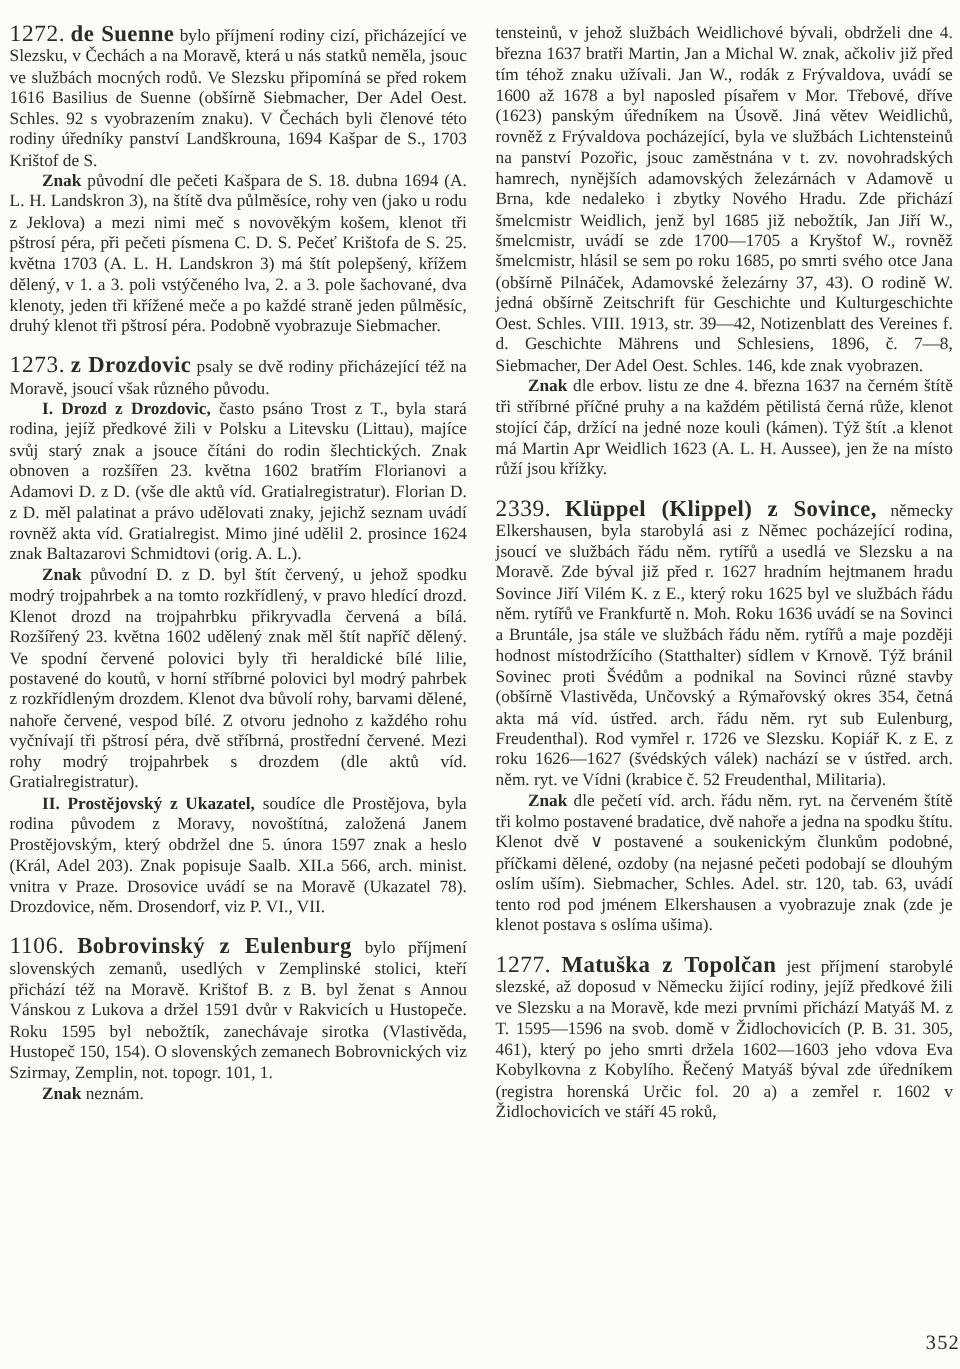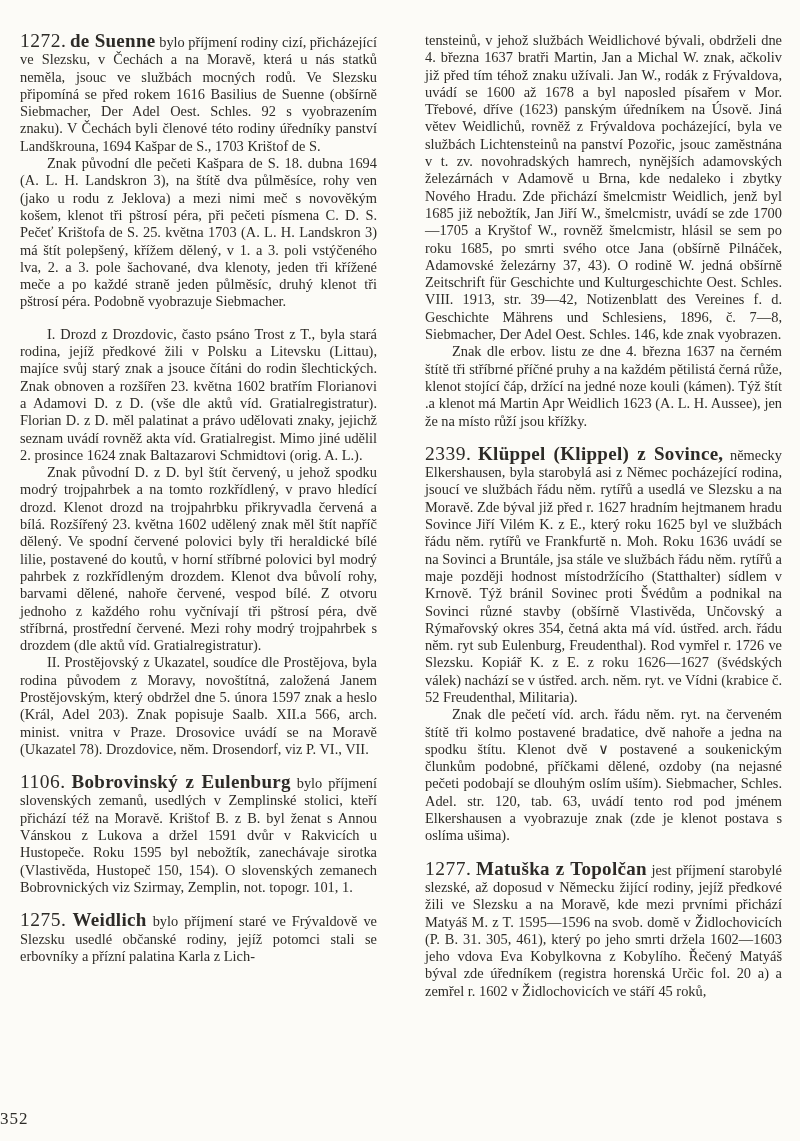--- a/index.html
+++ b/index.html
@@ -28,44 +28,44 @@
     width: 381px;
     text-align: justify;
   }
   p.para {
     margin: 0;
   }
   p.indent {
     text-indent: 27px;
   }
   article.entry {
-    margin: 12px;
+    margin: 0;
   }
   article.entry + article.entry {
     margin-top: 15px;
   }
   .entry-head .num {
     font-size: 19.5px;
     letter-spacing: 0.5px;
     white-space: nowrap;
   }
   .entry-head .title {
     font-size: 19px;
     font-weight: bold;
     letter-spacing: 0.3px;
   }
   .lead {
-    font-weight: normal;
+    font-weight: bold;
   }
   .page-number {
     position: absolute;
     left: 0;
     bottom: 14px;
     width: 100%;
-    text-align: left;
+    text-align: right;
     font-size: 17px;
     letter-spacing: 1px;
   }
 </style>
 </head>
 <body>
 
 <div class="page">
   <div class="columns">
 
@@ -77,49 +77,51 @@
           <span class="title">de Suenne</span>
           <span class="body-text">bylo příjmení rodiny cizí, přicházející ve Slezsku, v Čechách a na Moravě, která u nás statků neměla, jsouc ve službách mocných rodů. Ve Slezsku připomíná se před rokem 1616 Basilius de Suenne (obšírně Siebmacher, Der Adel Oest. Schles. 92 s vyobrazením znaku). V Čechách byli členové této rodiny úředníky panství Landškrouna, 1694 Kašpar de S., 1703 Krištof de S.</span>
         </p>
         <p class="para indent">
           <span class="lead">Znak</span>
           <span>původní dle pečeti Kašpara de S. 18. dubna 1694 (A. L. H. Landskron 3), na štítě dva půlměsíce, rohy ven (jako u rodu z Jeklova) a mezi nimi meč s novověkým košem, klenot tři pštrosí péra, při pečeti písmena C. D. S. Pečeť Krištofa de S. 25. května 1703 (A. L. H. Landskron 3) má štít polepšený, křížem dělený, v 1. a 3. poli vstýčeného lva, 2. a 3. pole šachované, dva klenoty, jeden tři křížené meče a po každé straně jeden půlměsíc, druhý klenot tři pštrosí péra. Podobně vyobrazuje Siebmacher.</span>
         </p>
       </article>
 
       <article class="entry">
+        <p class="para entry-head">
+          <span class="num">1273.</span>
+          <span class="title">z Drozdovic</span>
+          <span class="body-text">psaly se dvě rodiny přicházející též na Moravě, jsoucí však různého původu.</span>
+        </p>
         <p class="para indent">
           <span class="lead">I. Drozd z Drozdovic,</span>
           <span>často psáno Trost z T., byla stará rodina, jejíž předkové žili v Polsku a Litevsku (Littau), majíce svůj starý znak a jsouce čítáni do rodin šlechtických. Znak obnoven a rozšířen 23. května 1602 bratřím Florianovi a Adamovi D. z D. (vše dle aktů víd. Gratialregistratur). Florian D. z D. měl palatinat a právo udělovati znaky, jejichž seznam uvádí rovněž akta víd. Gratialregist. Mimo jiné udělil 2. prosince 1624 znak Baltazarovi Schmidtovi (orig. A. L.).</span>
         </p>
         <p class="para indent">
           <span class="lead">Znak</span>
           <span>původní D. z D. byl štít červený, u jehož spodku modrý trojpahrbek a na tomto rozkřídlený, v pravo hledící drozd. Klenot drozd na trojpahrbku přikryvadla červená a bílá. Rozšířený 23. května 1602 udělený znak měl štít napříč dělený. Ve spodní červené polovici byly tři heraldické bílé lilie, postavené do koutů, v horní stříbrné polovici byl modrý pahrbek z rozkřídleným drozdem. Klenot dva bůvolí rohy, barvami dělené, nahoře červené, vespod bílé. Z otvoru jednoho z každého rohu vyčnívají tři pštrosí péra, dvě stříbrná, prostřední červené. Mezi rohy modrý trojpahrbek s drozdem (dle aktů víd. Gratialregistratur).</span>
         </p>
         <p class="para indent">
           <span class="lead">II. Prostějovský z Ukazatel,</span>
           <span>soudíce dle Prostějova, byla rodina původem z Moravy, novoštítná, založená Janem Prostějovským, který obdržel dne 5. února 1597 znak a heslo (Král, Adel 203). Znak popisuje Saalb. XII.a 566, arch. minist. vnitra v Praze. Drosovice uvádí se na Moravě (Ukazatel 78). Drozdovice, něm. Drosendorf, viz P. VI., VII.</span>
         </p>
       </article>
 
       <article class="entry">
         <p class="para entry-head">
           <span class="num">1106.</span>
           <span class="title">Bobrovinský z Eulenburg</span>
           <span class="body-text">bylo příjmení slovenských zemanů, usedlých v Zemplinské stolici, kteří přichází též na Moravě. Krištof B. z B. byl ženat s Annou Vánskou z Lukova a držel 1591 dvůr v Rakvicích u Hustopeče. Roku 1595 byl nebožtík, zanechávaje sirotka (Vlastivěda, Hustopeč 150, 154). O slovenských zemanech Bobrovnických viz Szirmay, Zemplin, not. topogr. 101, 1.</span>
         </p>
+        <p class="para indent">
+          <span class="lead">Znak</span>
+          <span>neznám.</span>
+        </p>
       </article>
 
-      <article class="entry">
-        <p class="para entry-head">
-          <span class="num">1275.</span>
-          <span class="title">Weidlich</span>
-          <span class="body-text">bylo příjmení staré ve Frývaldově ve Slezsku usedlé občanské rodiny, jejíž potomci stali se erbovníky a přízní palatina Karla z Lich-</span>
-        </p>
-      </article>
 
     </div>
 
     <div class="col">
 
       <article class="entry">
         <p class="para">
           <span>tensteinů, v jehož službách Weidlichové bývali, obdrželi dne 4. března 1637 bratři Martin, Jan a Michal W. znak, ačkoliv již před tím téhož znaku užívali. Jan W., rodák z Frývaldova, uvádí se 1600 až 1678 a byl naposled písařem v Mor. Třebové, dříve (1623) panským úředníkem na Úsově. Jiná větev Weidlichů, rovněž z Frývaldova pocházející, byla ve službách Lichtensteinů na panství Pozořic, jsouc zaměstnána v t. zv. novohradských hamrech, nynějších adamovských železárnách v Adamově u Brna, kde nedaleko i zbytky Nového Hradu. Zde přichází šmelcmistr Weidlich, jenž byl 1685 již nebožtík, Jan Jiří W., šmelcmistr, uvádí se zde 1700—1705 a Kryštof W., rovněž šmelcmistr, hlásil se sem po roku 1685, po smrti svého otce Jana (obšírně Pilnáček, Adamovské železárny 37, 43). O rodině W. jedná obšírně Zeitschrift für Geschichte und Kulturgeschichte Oest. Schles. VIII. 1913, str. 39—42, Notizenblatt des Vereines f. d. Geschichte Mährens und Schlesiens, 1896, č. 7—8, Siebmacher, Der Adel Oest. Schles. 146, kde znak vyobrazen.</span>
         </p>
         <p class="para indent">

